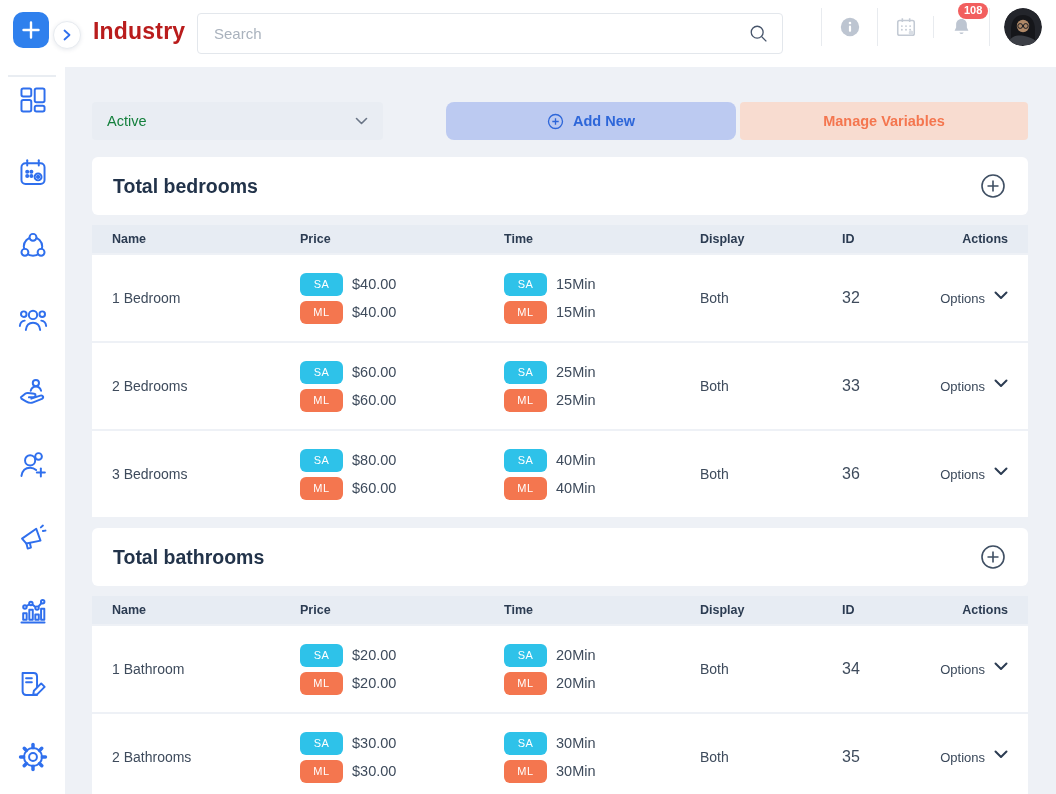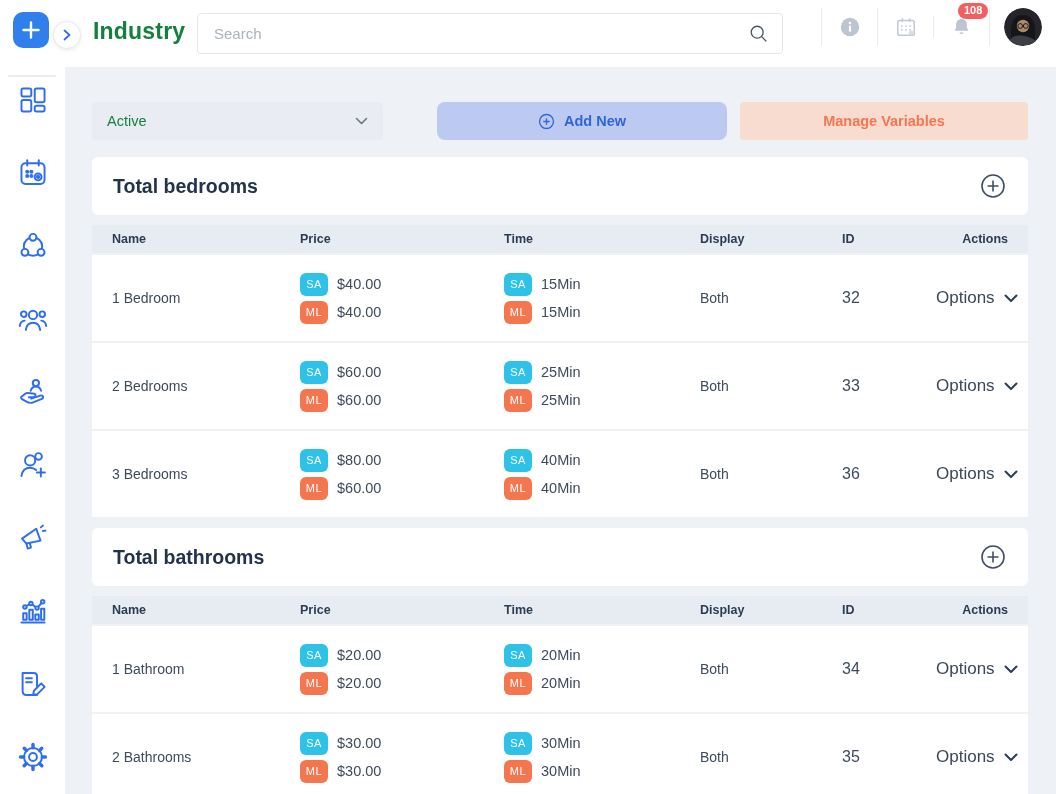--- a/index.html
+++ b/index.html
@@ -14,64 +14,64 @@
   .collapse-btn { position:absolute; left:53px; top:21px; width:28px; height:28px; border-radius:50%;
     background:#fff; border:1px solid #e7ebf0; box-shadow:0 1px 4px rgba(30,50,90,.10);
     display:flex; align-items:center; justify-content:center; cursor:pointer; z-index:9; }
   .sb-divider { position:absolute; left:8px; top:75px; width:48px; height:2px; background:#e9edf2; }
   .sb-nav { position:absolute; left:0; top:84px; width:65px; display:flex; flex-direction:column; align-items:center; gap:41px; list-style:none; }
   .sb-nav li { width:32px; height:32px; display:flex; align-items:center; justify-content:center; cursor:pointer; }
   .sb-nav svg { stroke:#2f6fed; fill:none; stroke-width:1.7; stroke-linecap:round; stroke-linejoin:round; }
 
   
   .header { position:absolute; left:65px; top:0; right:0; height:67px; background:#fff; z-index:4; }
-  .page-title { position:absolute; left:28px; top:18px; font-size:23px; font-weight:700; color:#15803d; letter-spacing:.2px; }
+  .page-title { position:absolute; left:28px; top:18px; font-size:23px; font-weight:700; color:#b91c1c; letter-spacing:.2px; }
   .search-wrap { position:absolute; left:132px; top:13px; width:586px; height:41px; }
   .search-input { width:100%; height:100%; border:1px solid #e3e7ec; border-radius:4px; background:#fff;
     padding:0 46px 0 16px; font-size:15px; color:#3e4b5c; font-family:"Liberation Sans", sans-serif; outline:none; }
   .search-input::placeholder { color:#a9b2bd; }
   .search-icon { position:absolute; right:14px; top:10px; }
   .hdr-right { position:absolute; right:0; top:0; height:54px; display:flex; align-items:center; padding-right:14px; }
   .hdr-divider { width:1px; height:38px; background:#e8ebef; }
   .hdr-divider.short { height:22px; }
   .hdr-icon-cell { width:55px; display:flex; align-items:center; justify-content:center; position:relative; cursor:pointer; background:none; border:none; }
   .notif-badge { position:absolute; top:-13px; left:24px; background:#f25f5f; color:#fff; font-size:11px; font-weight:700;
     padding:2px 6px 3px; border-radius:8px; line-height:1; }
   .avatar { width:38px; height:38px; border-radius:50%; overflow:hidden; margin-left:14px; cursor:pointer; border:none; padding:0; background:none; }
 
   
   .content { position:absolute; left:65px; top:67px; right:0; bottom:0; padding:35px 28px 0 27px; }
   .filter-row { display:flex; height:38px; margin-bottom:17px; }
   .status-select { width:291px; background:#e9edf3; border:none; border-radius:4px; display:flex; align-items:center;
     justify-content:space-between; padding:0 15px; font-size:14.5px; color:#15803d; cursor:pointer; font-family:"Liberation Sans", sans-serif; }
   .btn-add { margin-left:auto; width:290px; background:#bccaf1; color:#2d66d9; border:none; border-radius:8px;
     font-size:14.5px; font-weight:700; display:flex; align-items:center; justify-content:center; gap:9px; cursor:pointer; font-family:"Liberation Sans", sans-serif; }
-  .btn-manage { margin-left:13px; width:288px; background:#f8dcd0; color:#f4764f; border:none; border-radius:4px;
+  .btn-manage { margin-left:4px; width:288px; background:#f8dcd0; color:#f4764f; border:none; border-radius:4px;
     font-size:14.5px; font-weight:700; cursor:pointer; font-family:"Liberation Sans", sans-serif; }
 
   .sec-head { background:#fff; border-radius:6px; height:58px; display:flex; align-items:center;
     justify-content:space-between; padding:0 22px 0 21px; margin-bottom:10px; }
   .sec-head h2 { font-size:19.5px; font-weight:700; color:#22334a; }
   .icon-btn { background:none; border:none; cursor:pointer; display:flex; align-items:center; padding:0; }
 
   .table { margin-bottom:11px; }
   .thead, .row { display:grid; grid-template-columns:188px 204px 196px 142px 94px 1fr; padding:0 20px; align-items:center; }
   .thead { background:#e7ecf3; height:28px; font-size:12.5px; font-weight:700; color:#2c3c52; }
   .th.right { text-align:right; }
   .row { background:#fff; min-height:86px; margin-top:2px; font-size:14px; color:#3e4b5c; }
   .cell.pairs { display:flex; flex-direction:column; gap:5px; }
   .pair { display:flex; align-items:center; gap:9px; }
-  .badge { display:inline-flex; width:28px; height:23px; border-radius:6px; color:#fff; font-size:11px;
+  .badge { display:inline-flex; width:43px; height:23px; border-radius:6px; color:#fff; font-size:11px;
     align-items:center; justify-content:center; letter-spacing:.5px; flex:none; }
   .badge.sa { background:#2ec2e9; }
   .badge.ml { background:#f4764f; }
   .pair .val { font-size:14.5px; color:#3e4b5c; }
   .cell.id { font-size:16px; }
   .cell.actions { display:flex; justify-content:flex-end; }
-  .options-btn { background:none; border:none; display:flex; align-items:center; gap:9px; font-size:17px;
+  .options-btn { background:none; border:none; display:flex; gap:9px; font-size:13px;
     color:#3a485a; cursor:pointer; font-family:"Liberation Sans", sans-serif; }
 </style>
 </head>
 <body>
 
 <div id="screen">
 
   <nav class="sidebar">
     <button class="logo-btn">
       <svg width="20" height="20" viewBox="0 0 20 20">

